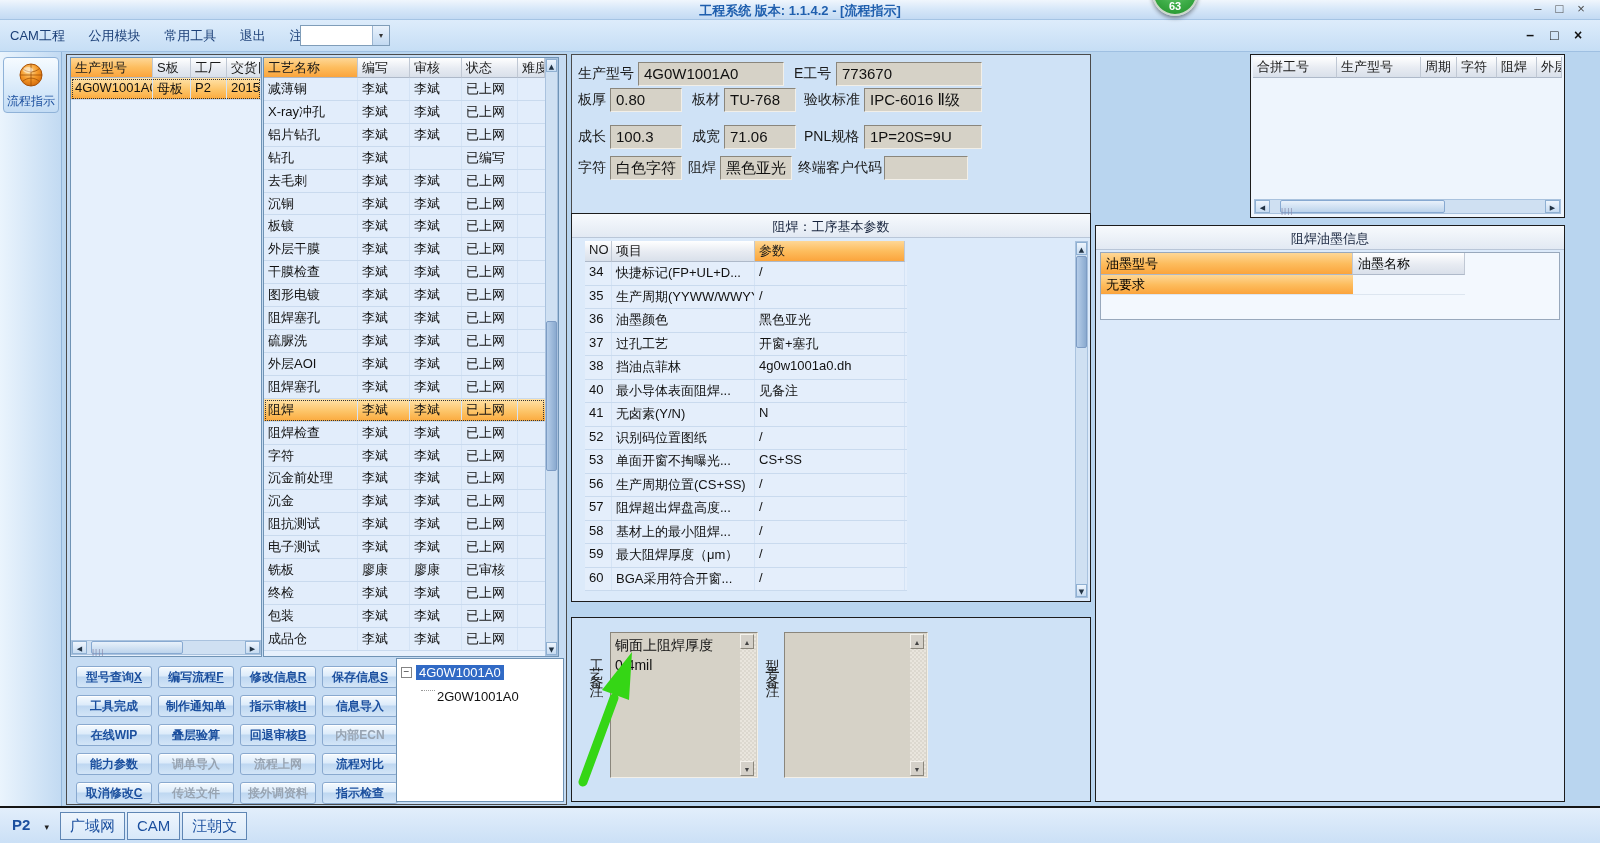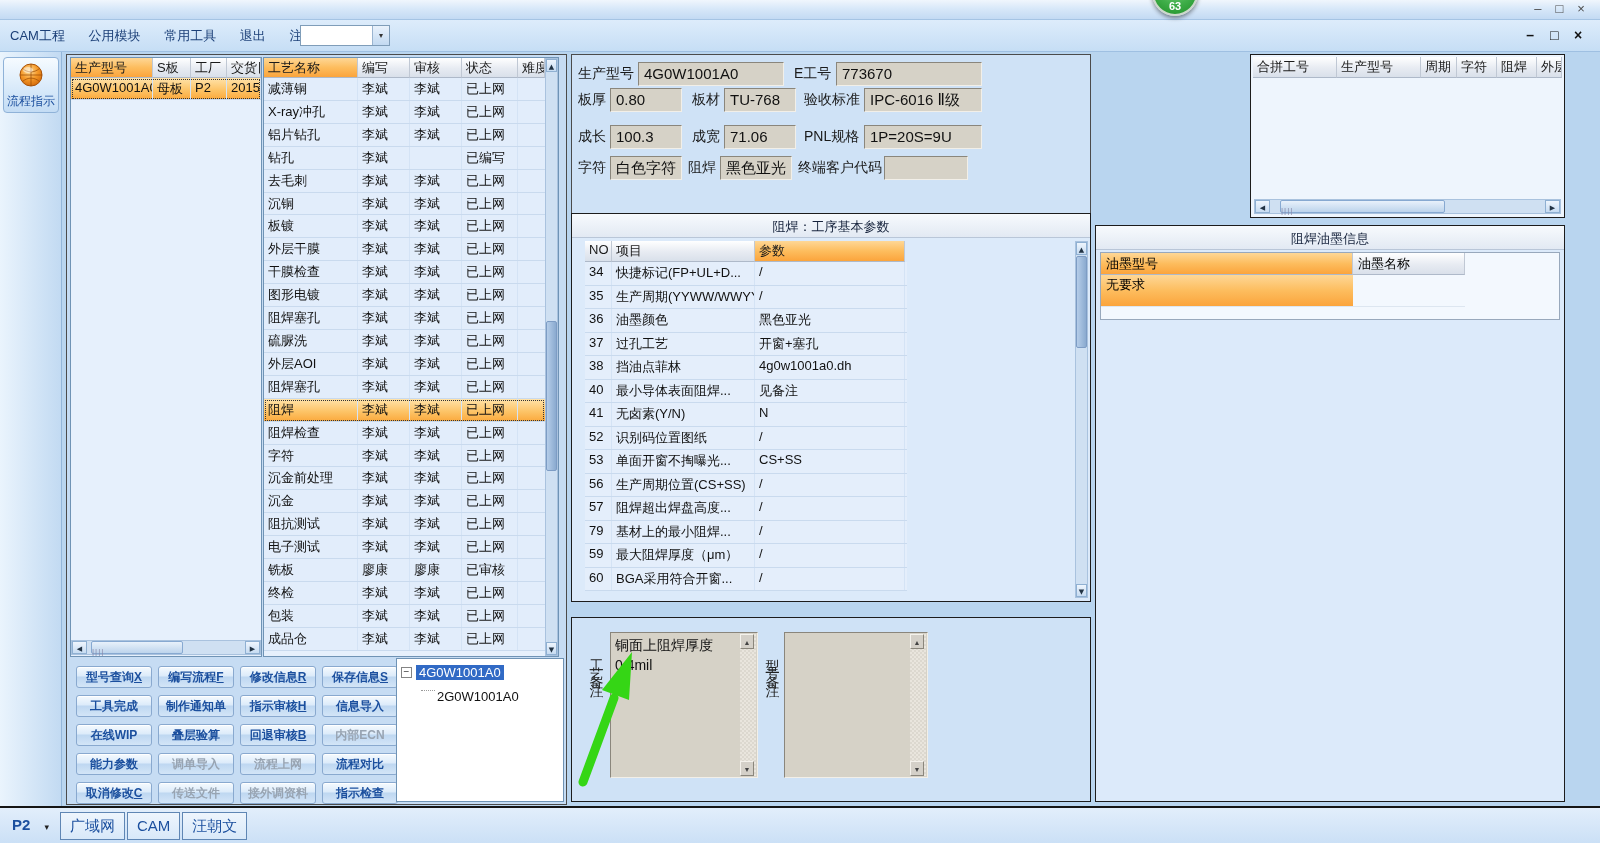--- a/index.html
+++ b/index.html
@@ -126,39 +126,40 @@
     background:#eef5fd; border:1px solid #1c1c1c; padding:2px; }
   #merge-grid .lb-header { height:21px; }
   
   .ink-panel { position:absolute; left:1095px; top:225px; width:470px; height:577px;
     background:#dceafa; border:1px solid #1c1c1c; }
   .ink-box { position:absolute; left:4px; top:26px; width:460px; height:68px;
     background:#f3f8fe; border:1px solid #98a8bc; }
   .ink-row { display:flex; }
   .ink-hc { height:22px; font-size:13px; padding:2px 5px; border-right:1px solid #c0c8d4;
     border-bottom:1px solid #aeb9c9; }
-  .ink-c { height:32px; font-size:13px; padding:1px 5px; border-bottom:1px solid #dde6f0; }
+  .ink-c { height:20px; font-size:13px; padding:1px 5px; border-bottom:1px solid #dde6f0; }
   .ink-orange { background:linear-gradient(#fed796,#fdbd5e 50%,#fba43c); }
   .ink-grey { background:linear-gradient(#ffffff,#e7ebf2 55%,#d9e0ea); }
   .iw0 { width:252px; } .iw1 { width:112px; }
   
   .statusbar { position:absolute; left:0; top:806px; width:1600px; height:37px;
     background:linear-gradient(#e2eefb,#cbe0f6); border-top:2px solid #151515; }
   .status-sel { position:absolute; left:12px; top:8px; color:#1b4f9e; font-weight:bold; font-size:15px; }
   .status-sel .caret { margin-left:10px; color:#222; }
   .status-tabs { position:absolute; left:60px; top:4px; display:flex; }
   .status-tab { border:1px solid #5f86b4; padding:4px 9px 3px 9px; color:#1b4f9e;
     font-size:15px; background:linear-gradient(#eef5fd,#d8e8f9); margin-right:2px; }
   
   .arrow-svg { position:absolute; left:570px; top:640px; z-index:20; pointer-events:none; }
 </style>
 </head>
 <body>
 
 <div class="titlebar">
+  <div class="title-text">工程系统  版本: 1.1.4.2 - [流程指示]</div>
   <div class="win-ctrls">
     <span>–</span>
     <span>□</span>
     <span>×</span>
   </div>
 </div>
 <div class="badge">63</div>
 
 <div class="menubar">
   <span class="menu-item">CAM工程</span>
@@ -540,21 +541,21 @@
           <span class="c qc0">56</span>
           <span class="c qc1">生产周期位置(CS+SS)</span>
           <span class="c qc2">/</span>
         </div>
         <div class="lb-row">
           <span class="c qc0">57</span>
           <span class="c qc1">阻焊超出焊盘高度...</span>
           <span class="c qc2">/</span>
         </div>
         <div class="lb-row">
-          <span class="c qc0">79</span>
+          <span class="c qc0">58</span>
           <span class="c qc1">基材上的最小阻焊...</span>
           <span class="c qc2">/</span>
         </div>
         <div class="lb-row">
           <span class="c qc0">59</span>
           <span class="c qc1">最大阻焊厚度（μm）</span>
           <span class="c qc2">/</span>
         </div>
         <div class="lb-row">
           <span class="c qc0">60</span>

